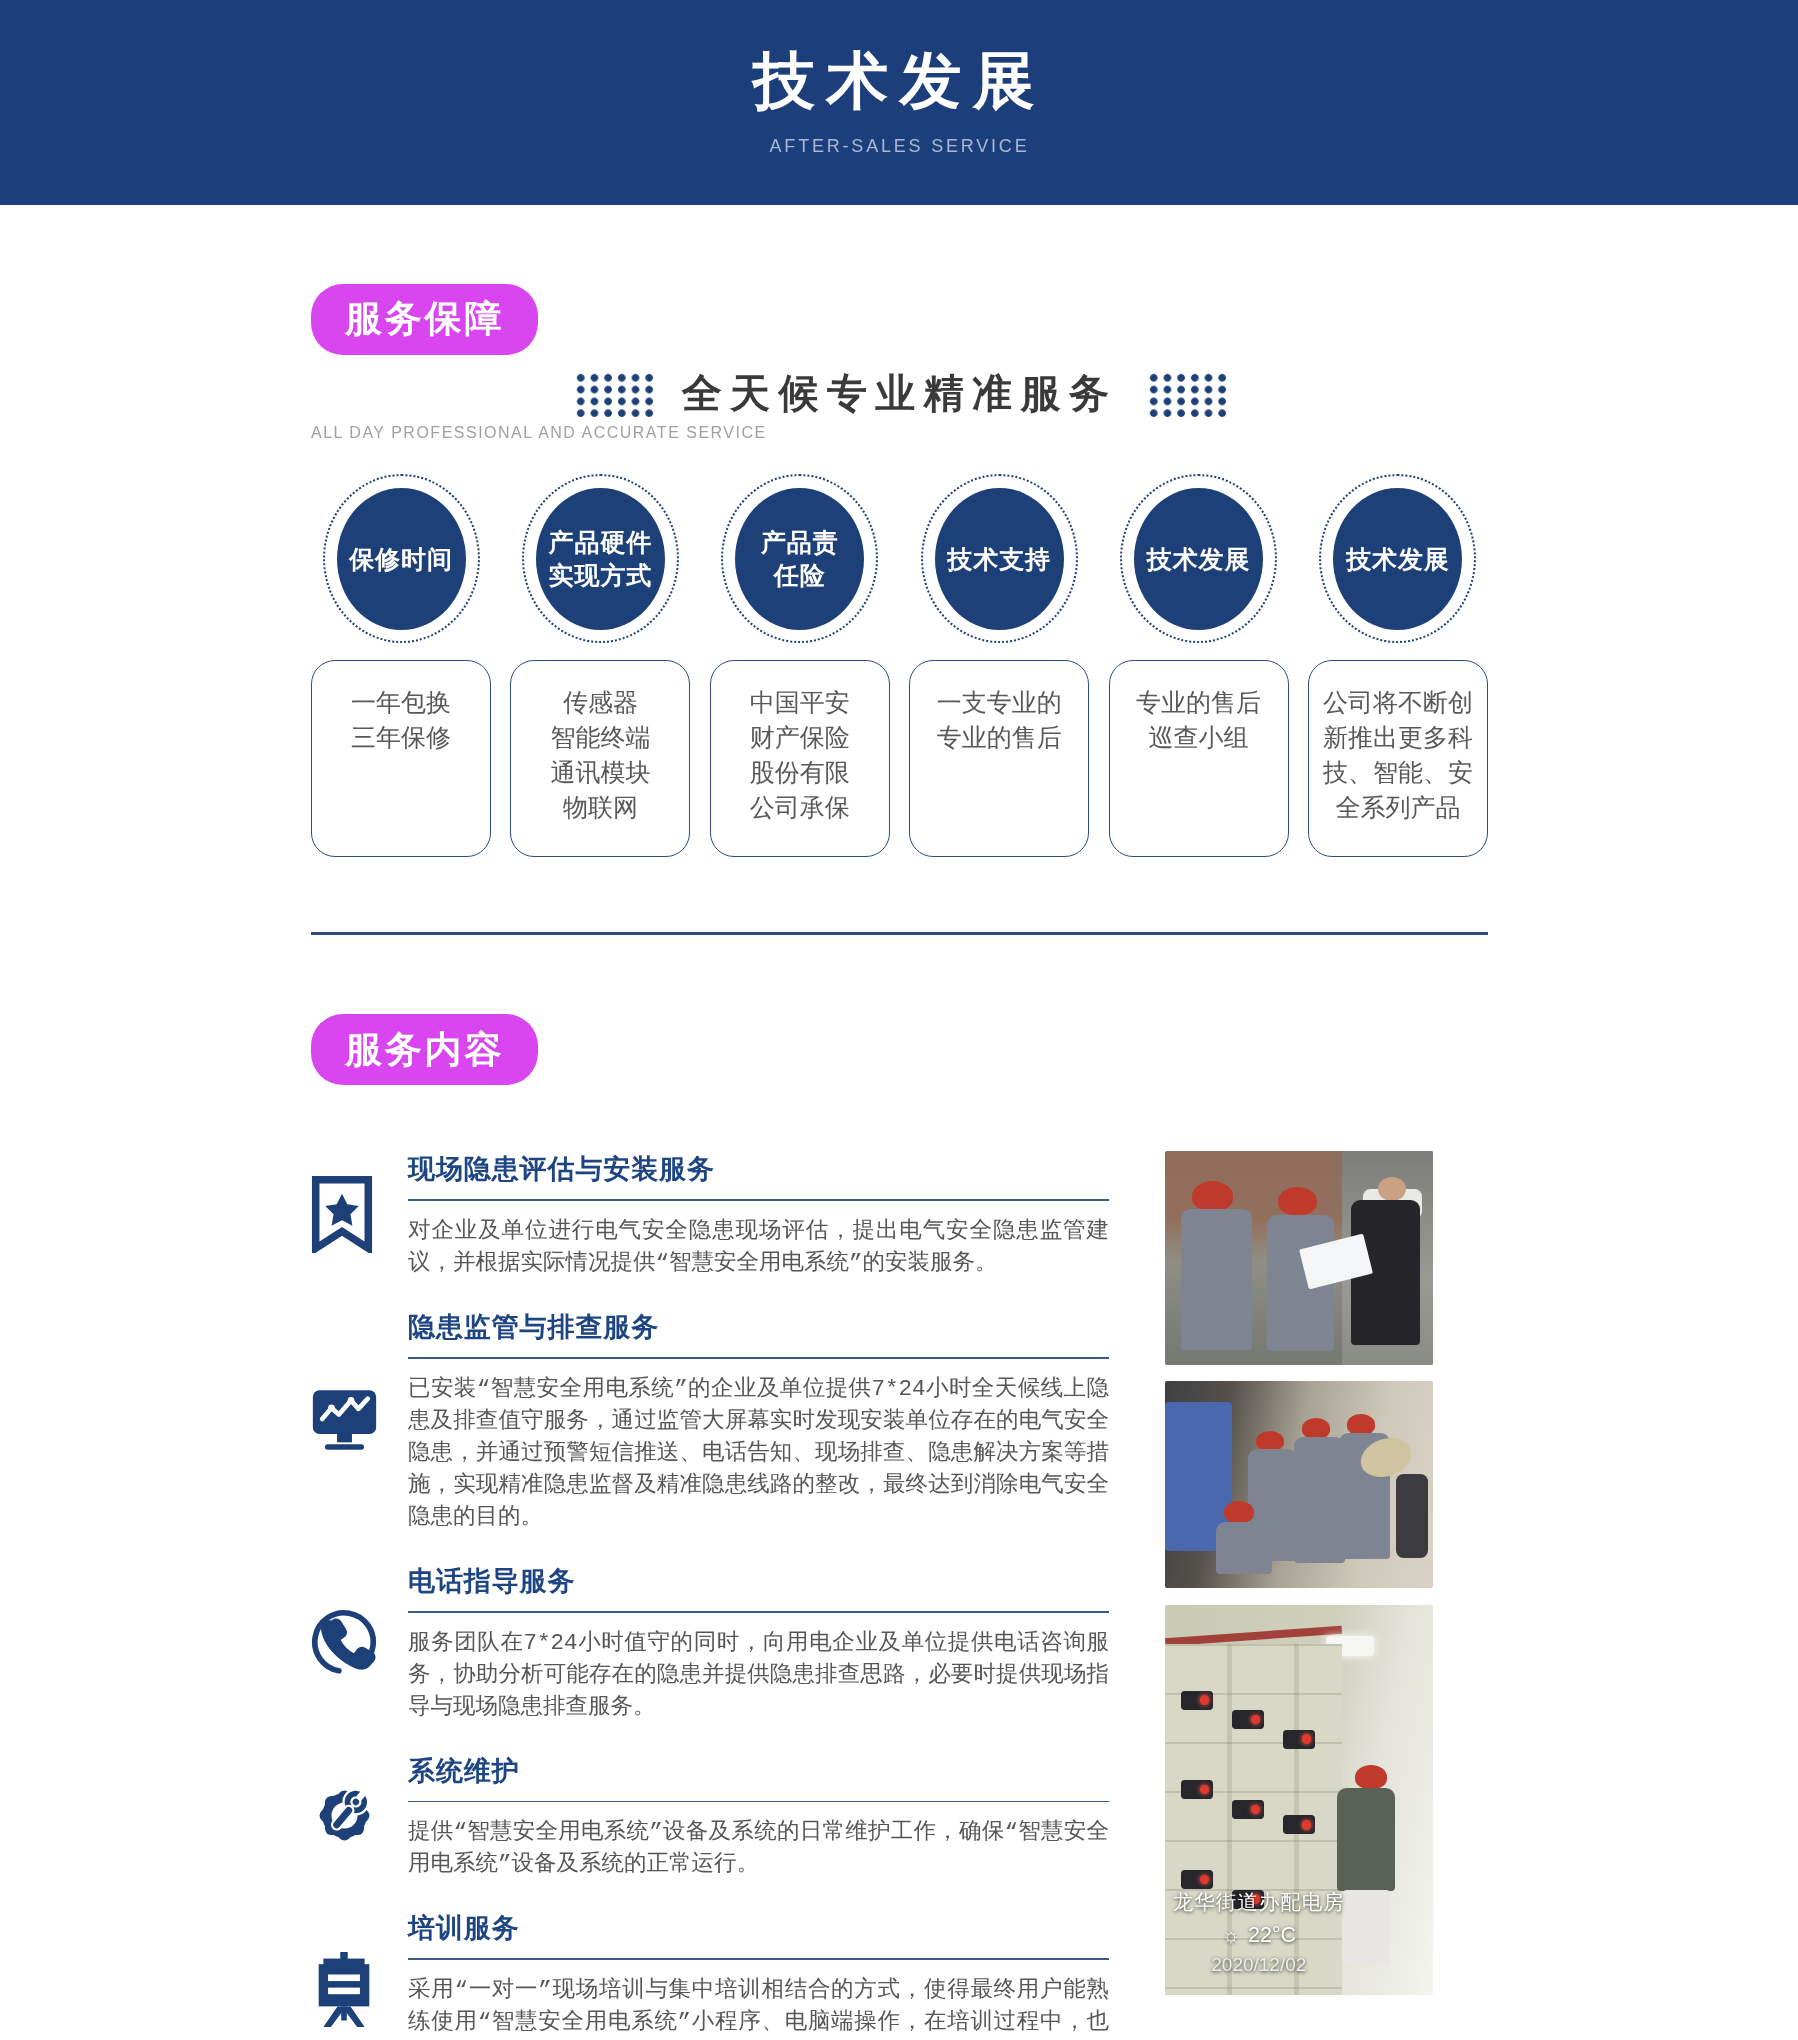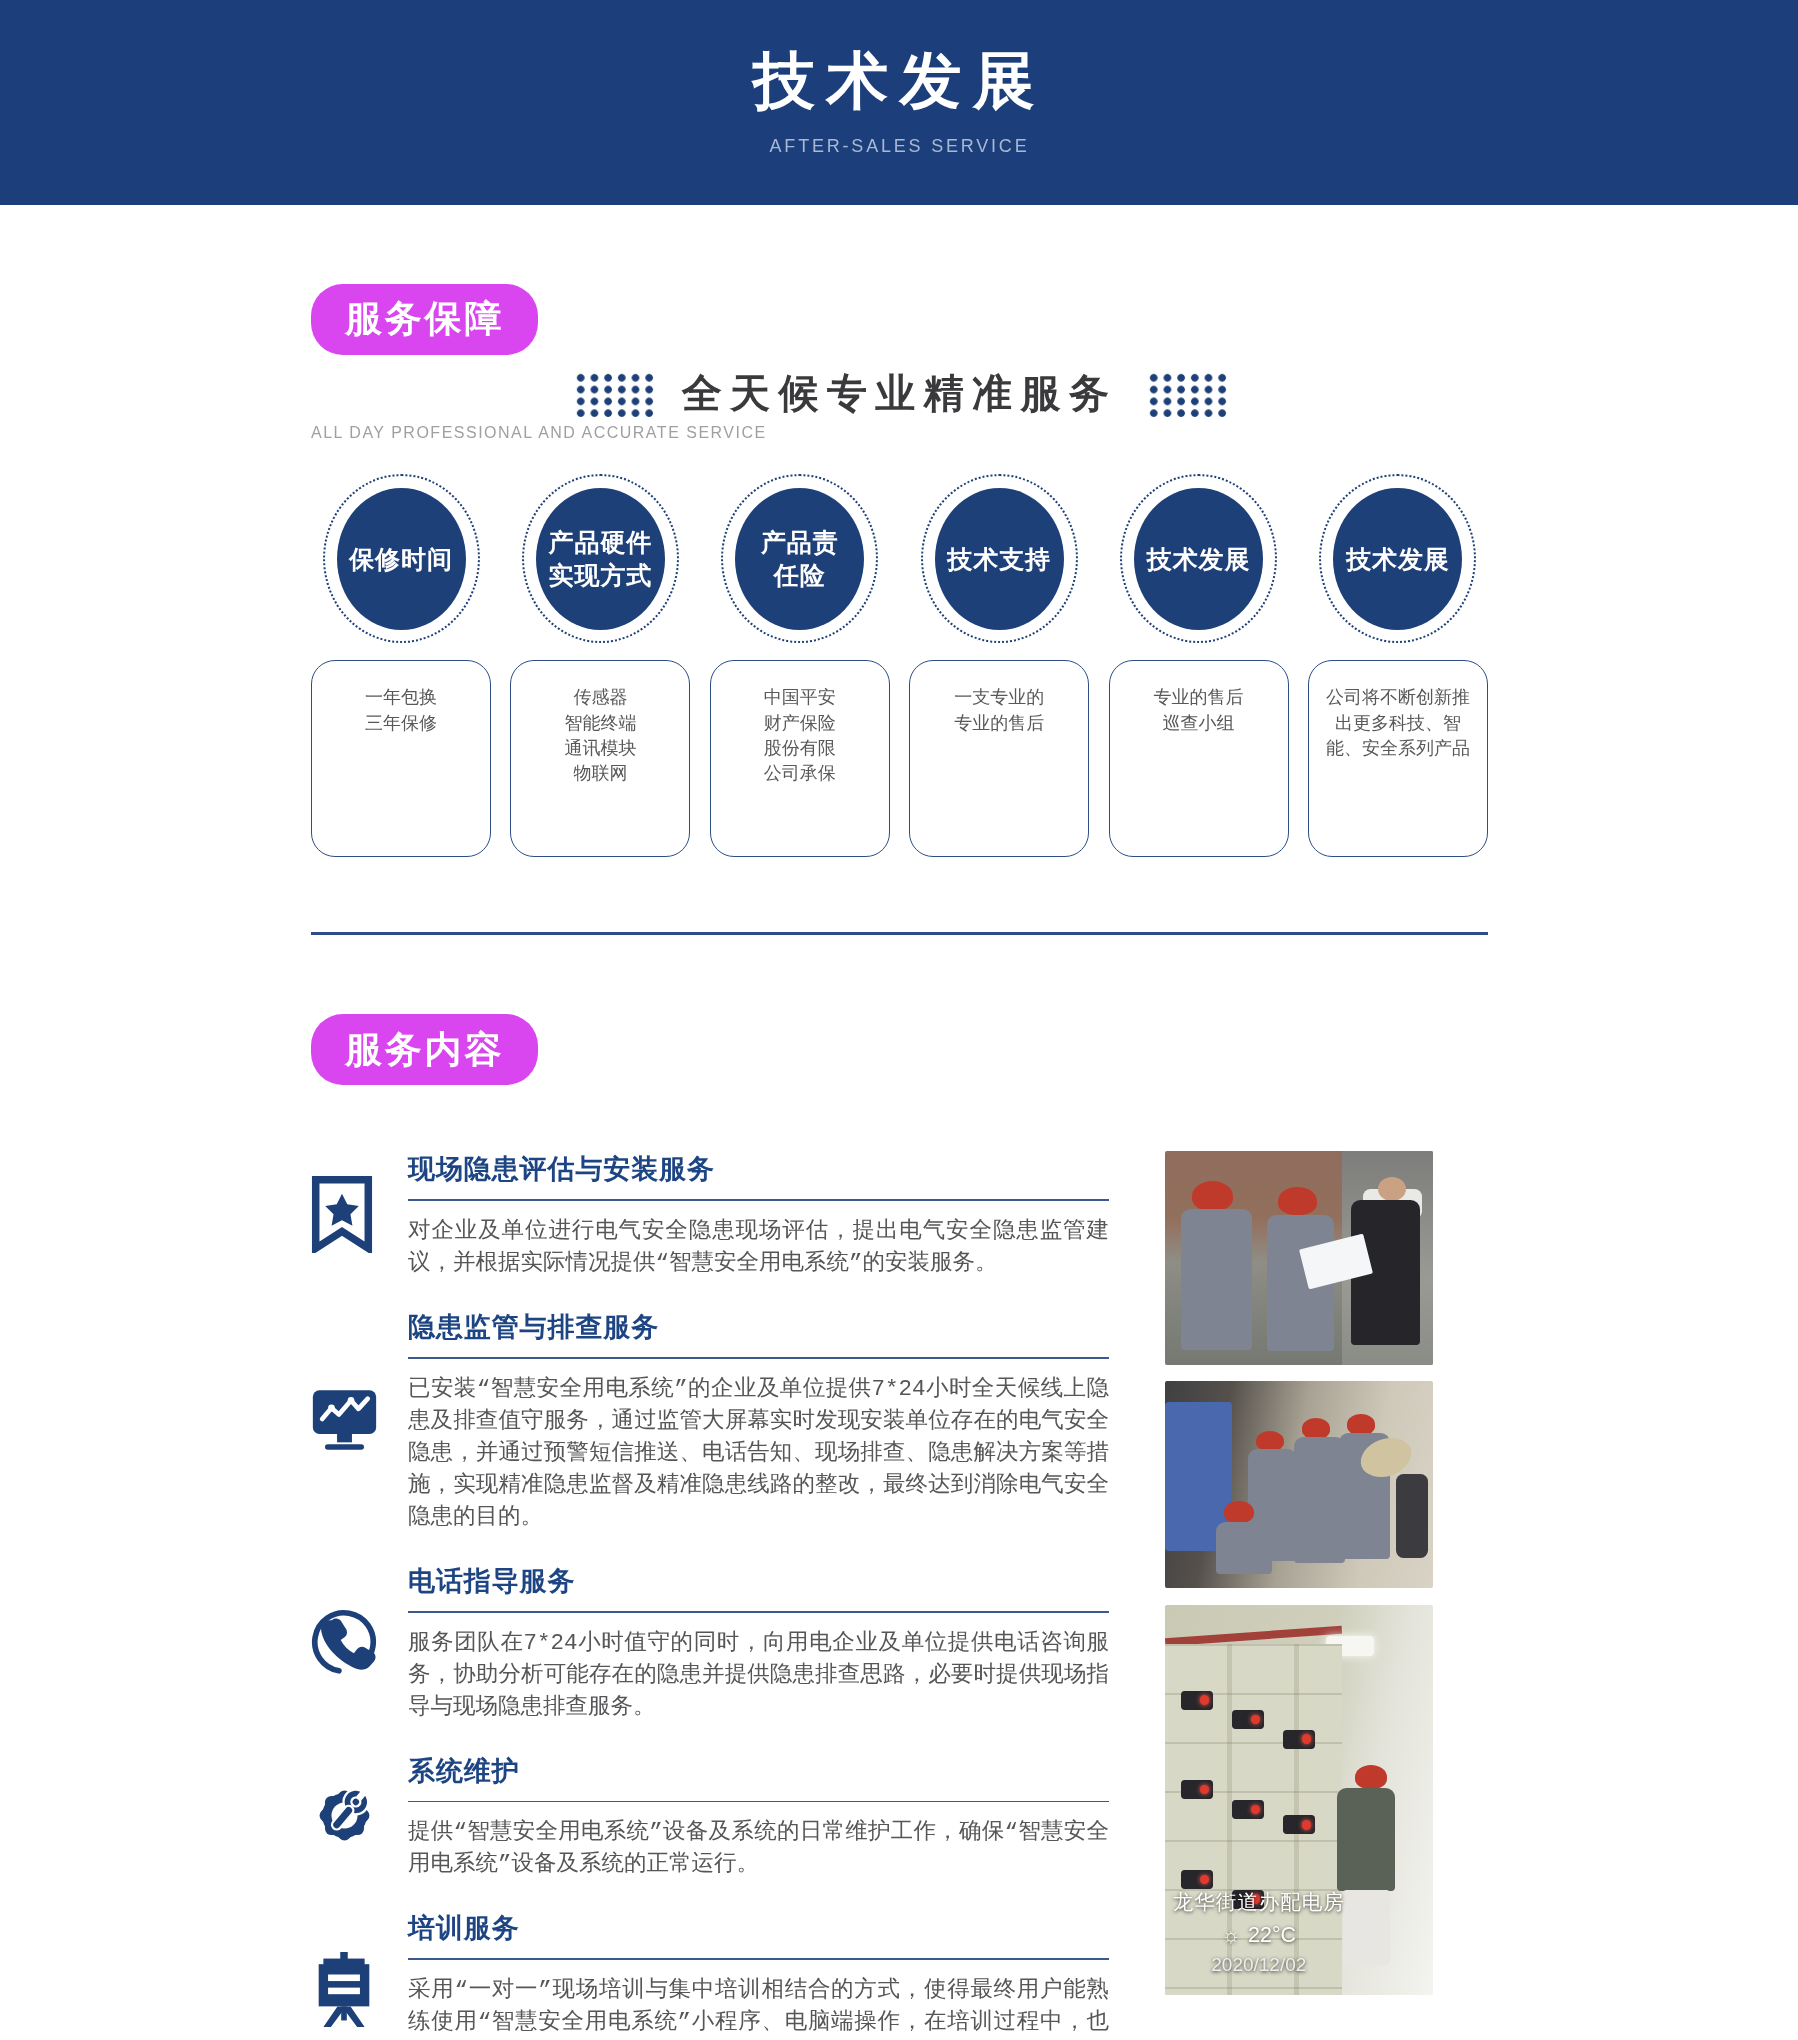--- a/index.html
+++ b/index.html
@@ -43,21 +43,21 @@
   }
   .disc {
     width:129px; height:142px; border-radius:50%; background:#1e4078;
     color:#fff; font-size:25px; font-weight:bold; line-height:1.3; letter-spacing:0.9px;
     display:flex; align-items:center; justify-content:center; text-align:center;
     white-space:pre-line;
   }
   .gbox {
     margin-top:17px; width:100%; height:197px;
     border:1.9px solid #2e4d86; border-radius:24px;
-    padding:24px 13px 0; font-size:18px; color:#58585a; line-height:1.4;
+    padding:24px 13px 0; font-size:25px; color:#58585a; line-height:1.4;
     text-align:center; white-space:pre-line;
   }
 
   .divider { margin-top:75px; height:2.8px; background:#2e4d86; }
 
   
   .services-wrap { margin-top:66px; display:flex; }
   .services { width:798px; }
   .service { display:flex; margin-bottom:30px;align-items:center; }
   .s-icon { flex:0 0 67px; width:67px; margin-right:30px; padding-top:1.9px; }

